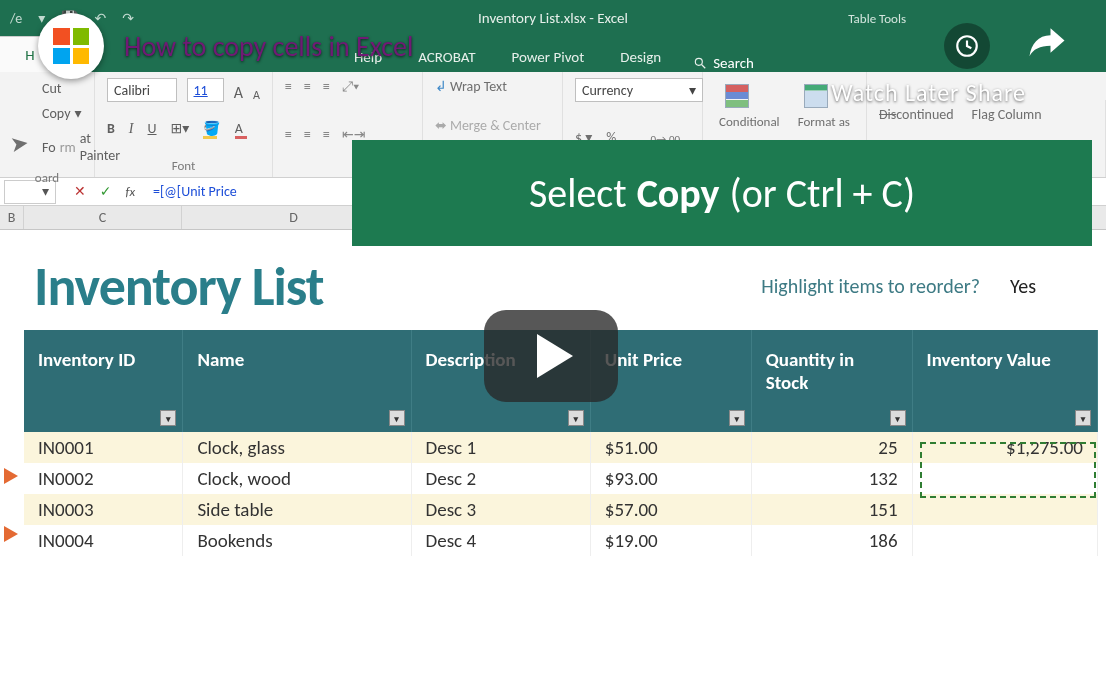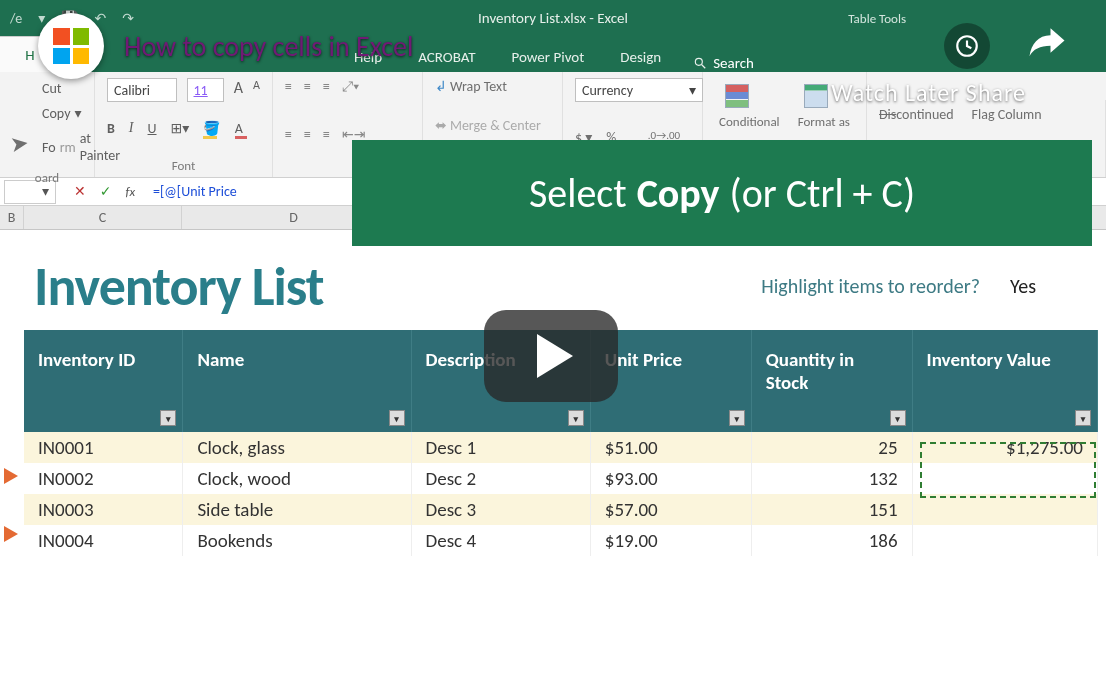--- a/index.html
+++ b/index.html
@@ -17,24 +17,24 @@
   .ribbon-tabs .tab { padding: 6px 4px; color: #e6efea; }
   .ribbon-tabs .search { display: flex; align-items: center; gap: 6px; }
   .ribbon-tabs .search svg { width: 14px; height: 14px; }
 
   .ribbon-hometab { position: absolute; top: 36px; left: 0; width: 60px; height: 36px; background: #fafafa; color: #217346; display:flex; align-items:center; justify-content:center; font-size:15px; border-top: 1px solid #ccc; }
 
   
   .ribbon-body { height: 106px; background: #f3f3f3; border-bottom: 1px solid #d0d0d0; display: flex; color: #6f6f6f; font-size: 14px; position: relative; }
   .group { border-right: 1px solid #e0e0e0; padding: 6px 12px 4px 12px; display: flex; flex-direction: column; justify-content: space-between; }
   .group .label { text-align: center; font-size: 13px; color: #7a7a7a; padding-top: 4px; }
-  .group .row { display: flex; align-items: flex-start; gap: 10px; }
+  .group .row { display: flex; align-items: flex-end; gap: 10px; }
   .group .stack { display: flex; flex-direction: column; gap: 4px; margin-left: 30px; }
   .font-name { width: 76px; height: 24px; border: 1px solid #bfbfbf; background: #fff; padding: 0 6px; display:flex; align-items:center; font-size:14px; color:#444; }
-  .font-size { width: 40px; height: 24px; border: 1px solid #bfbfbf; background: #fff; padding: 0 6px; display:flex; align-items:center; font-size:14px; color:#8b5cf6;text-decoration:underline; }
+  .font-size { width: 40px; height: 24px; border: 1px solid #bfbfbf; background: #fff; padding: 0 6px; display:flex; align-items:center; font-size:14px; color:#1d4ed8;text-decoration:underline; }
   .btn { color: #5f5f5f; font-size: 14px; }
   .bold { font-weight: 700; }
   .italic { font-style: italic; font-family: Georgia, serif; }
   .underline { text-decoration: underline; }
 
   .clipgroup { width: 95px; }
   .clipgroup .stack div { font-size: 14px; color: #5f5f5f; padding: 2px 0; display:flex; align-items:center; gap:4px; }
   .cursor-pointer { position:absolute; top: 58px; left: 10px; font-size: 22px; transform: rotate(-8deg); }
 
   .currency-dd { width: 128px; height: 24px; border:1px solid #bfbfbf; background:#fff; display:flex; align-items:center; padding:0 6px; font-size:14px; color:#444; justify-content:space-between;}

